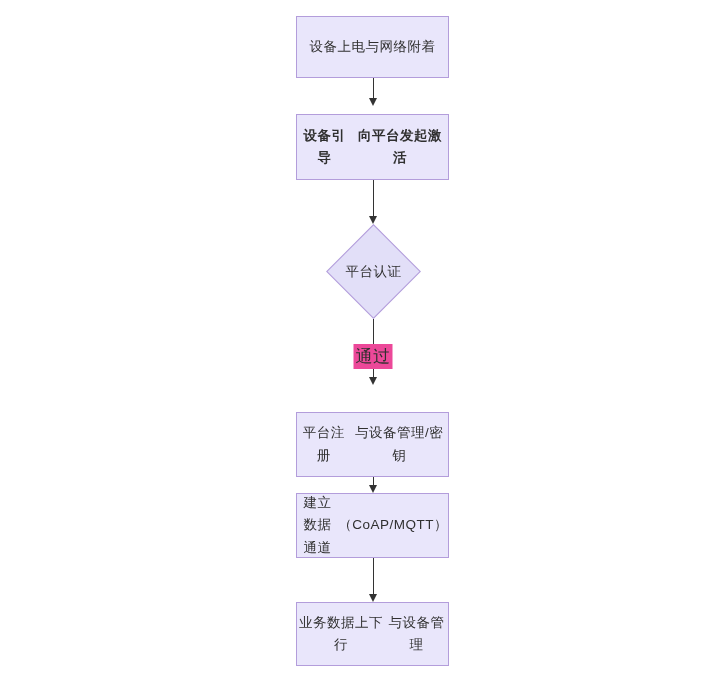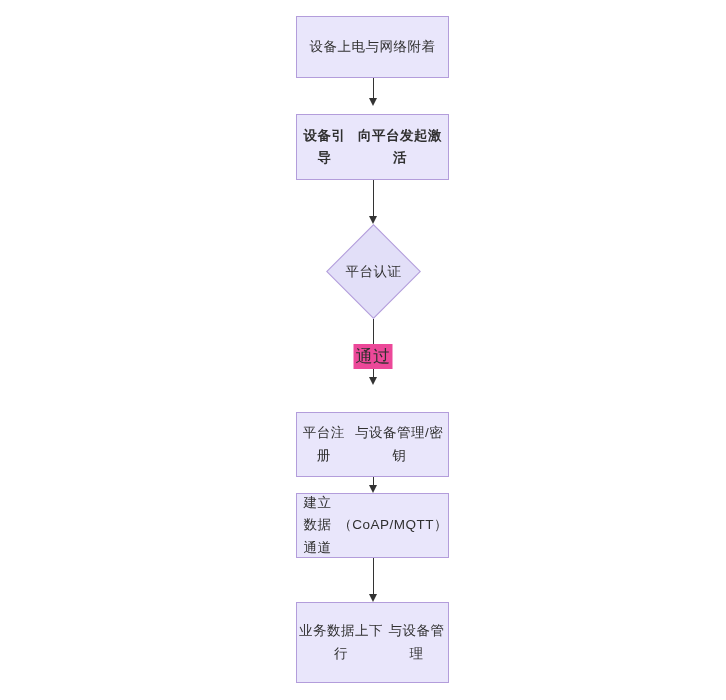--- a/index.html
+++ b/index.html
@@ -146,18 +146,18 @@
   <div class="node" style="left:296px; top:385px; width:153px; height:65px;margin-top:27px;">
     <span class="line1">平台注册</span>
     <span class="line2">与设备管理/密钥</span>
   </div>
 
   <div class="node" style="left:296px; top:493px; width:153px; height:65px;">
     <span class="line1">建立数据通道</span>
     <span class="line2">（CoAP/MQTT）</span>
   </div>
 
-  <div class="node" style="left:296px; top:602px; width:153px; height:81px;">
+  <div class="node" style="left:296px; top:602px; width:153px; height:64px;">
     <span class="line1">业务数据上下行</span>
     <span class="line2">与设备管理</span>
   </div>
 
 </div>
 
 </body></html>

